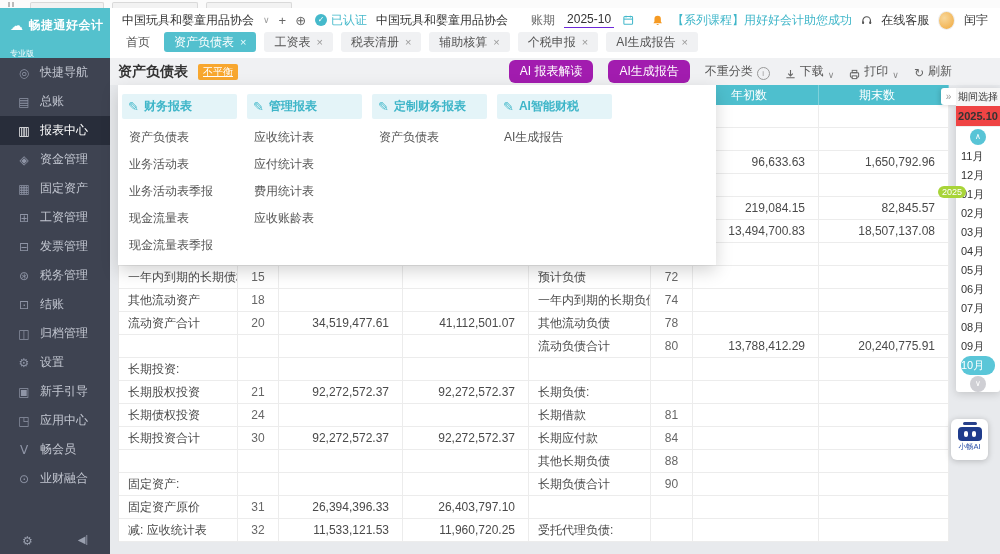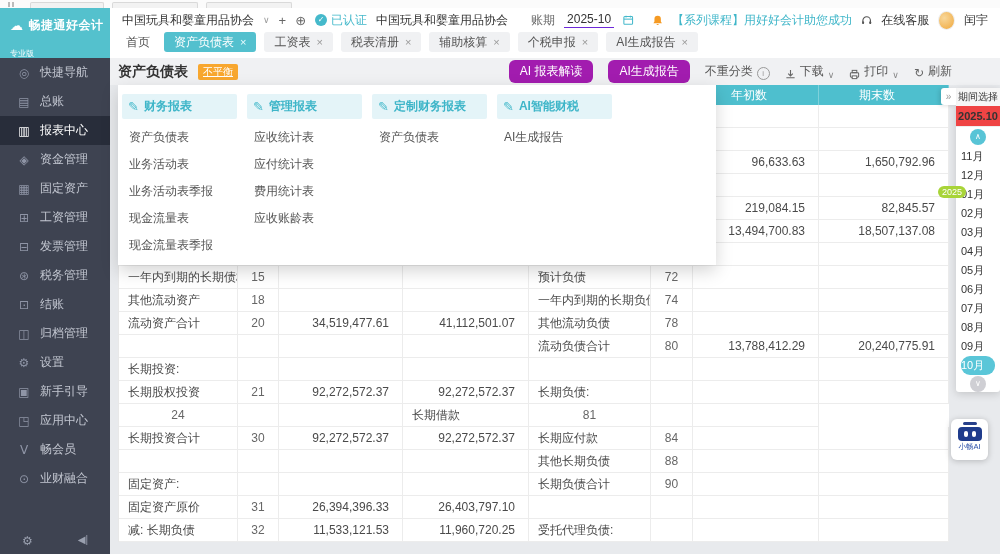--- a/index.html
+++ b/index.html
@@ -437,20 +437,21 @@
           <div class="cell c-name">长期股权投资</div>
           <div class="cell c-line">21</div>
           <div class="cell c-num">92,272,572.37</div>
           <div class="cell c-num">92,272,572.37</div>
           <div class="cell c-name">长期负债:</div>
           <div class="cell c-line"></div>
           <div class="cell c-num"></div>
           <div class="cell c-num"></div>
         </div>
         <div class="trow">
+          <div class="cell c-name">长期债权投资</div>
           <div class="cell c-line">24</div>
           <div class="cell c-num"></div>
           <div class="cell c-num"></div>
           <div class="cell c-name">长期借款</div>
           <div class="cell c-line">81</div>
           <div class="cell c-num"></div>
           <div class="cell c-num"></div>
         </div>
         <div class="trow">
           <div class="cell c-name">长期投资合计</div>
@@ -486,21 +487,21 @@
           <div class="cell c-name">固定资产原价</div>
           <div class="cell c-line">31</div>
           <div class="cell c-num">26,394,396.33</div>
           <div class="cell c-num">26,403,797.10</div>
           <div class="cell c-name"></div>
           <div class="cell c-line"></div>
           <div class="cell c-num"></div>
           <div class="cell c-num"></div>
         </div>
         <div class="trow">
-          <div class="cell c-name">减: 长期负债</div>
+          <div class="cell c-name">减: 应收统计表</div>
           <div class="cell c-line">32</div>
           <div class="cell c-num">11,533,121.53</div>
           <div class="cell c-num">11,960,720.25</div>
           <div class="cell c-name">受托代理负债:</div>
           <div class="cell c-line"></div>
           <div class="cell c-num"></div>
           <div class="cell c-num"></div>
         </div>
       </div>
   </div>

